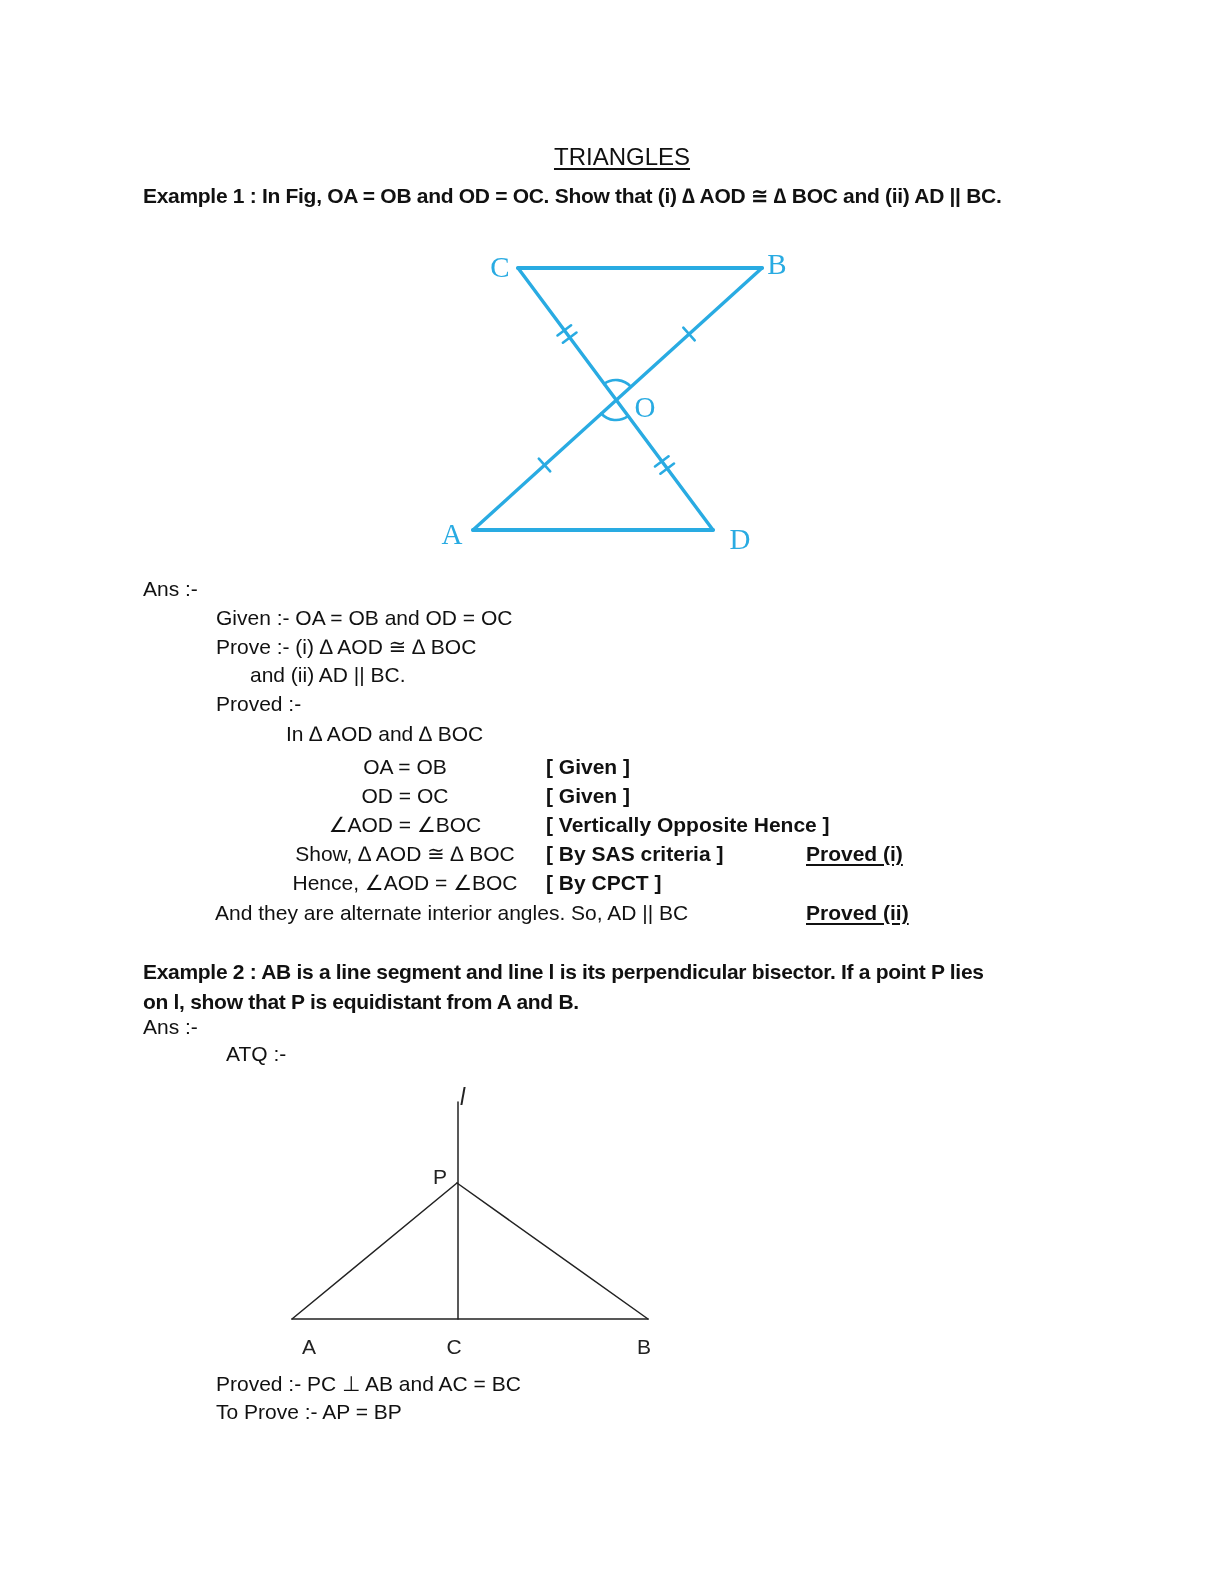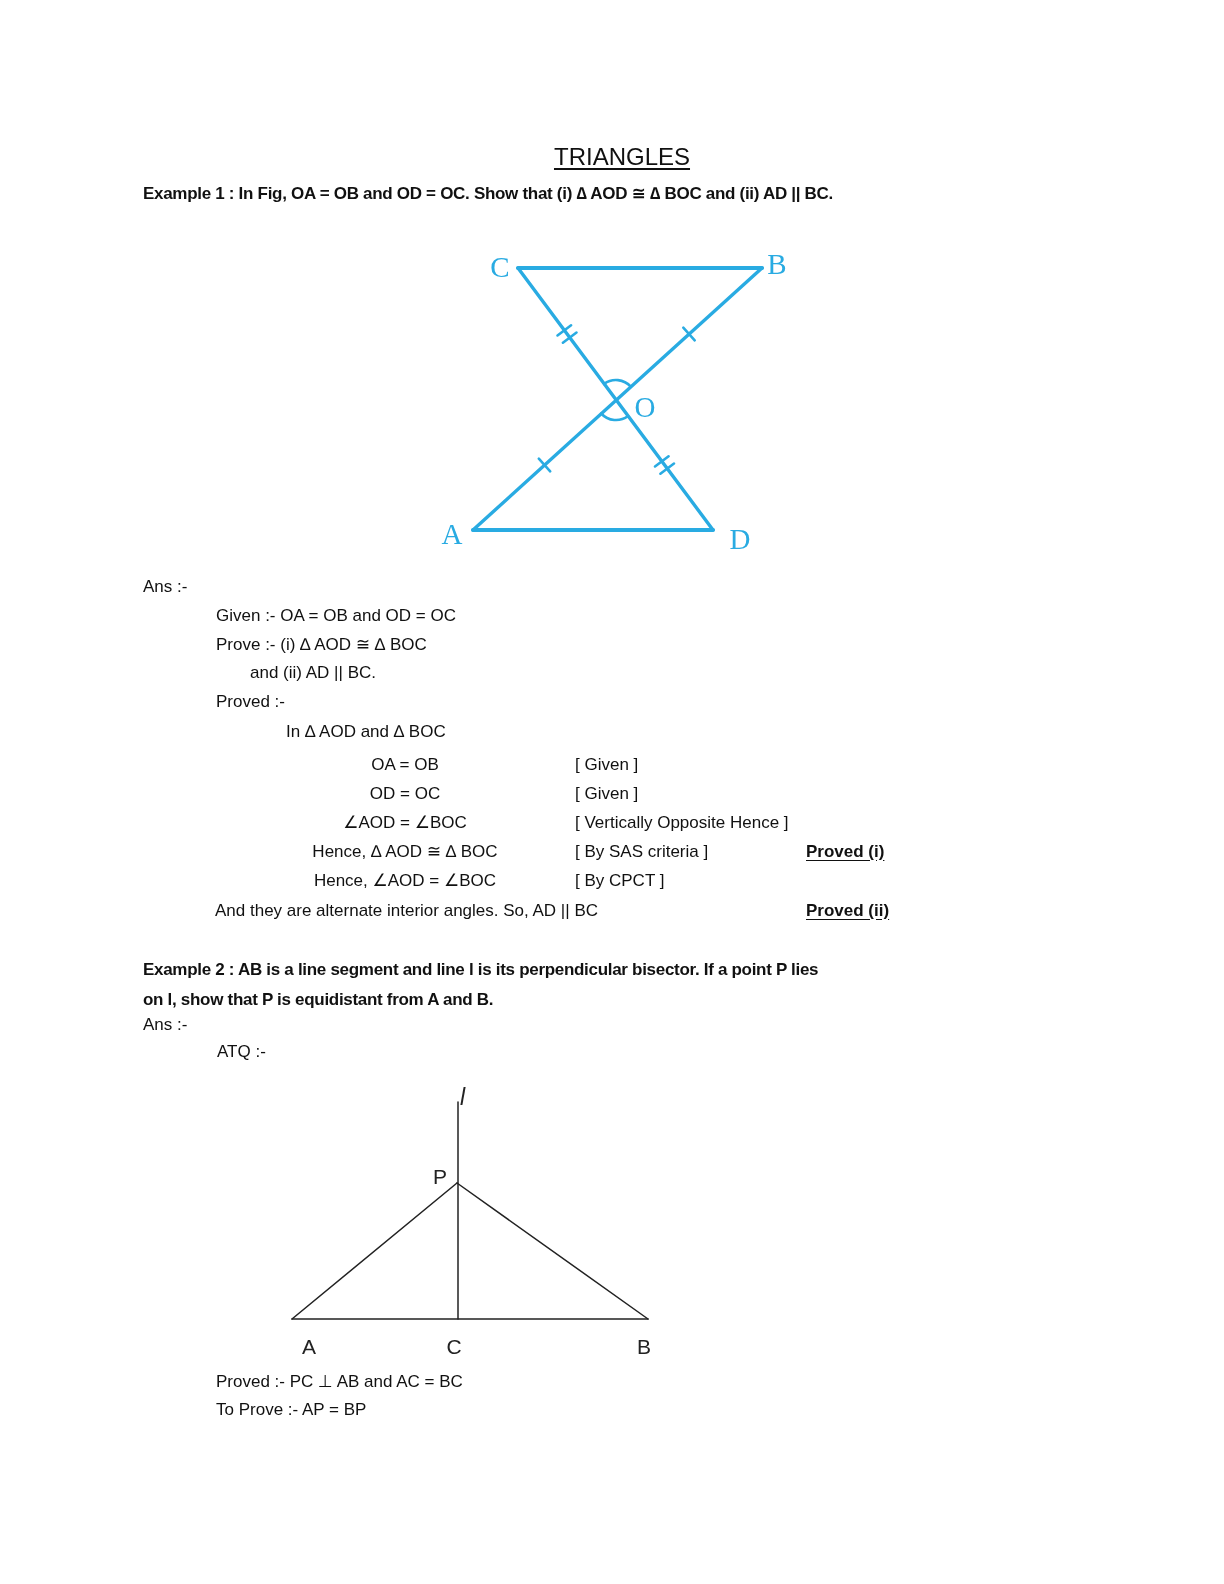--- a/index.html
+++ b/index.html
@@ -4,29 +4,29 @@
 <style>
   html,body{margin:0;padding:0;background:#ffffff;}
   .page{
     position:relative;
     width:1224px;height:1584px;
     background:#ffffff;
     font-family:"Liberation Sans","DejaVu Sans",sans-serif;
     color:#111;
     overflow:hidden;
   }
-  .t{position:absolute;font-size:17px;line-height:1;white-space:pre;}
+  .t{position:absolute;font-size:21px;line-height:1;white-space:pre;}
   .b{font-weight:bold;letter-spacing:-0.3px;}
   .title{
     position:absolute;top:145px;left:0;width:100%;
     text-align:center;font-size:24px;font-weight:normal;line-height:1;padding-left:10px;
   }
   .title span{text-decoration:underline;text-underline-offset:3px;}
   .stmt{left:225px;width:360px;text-align:center;}
-  .reason{left:575px;}
+  .reason{left:546px;font-weight:bold;}
   .note{left:806px;font-weight:bold;text-decoration:underline;text-underline-offset:3px;}
   svg{position:absolute;overflow:visible;}
   svg text{font-family:"Liberation Serif","DejaVu Serif",serif;}
   .fig2-label{font-family:"Liberation Sans","DejaVu Sans",sans-serif;}
 </style>
 </head>
 <body>
 
 <div class="page">
 
@@ -74,34 +74,34 @@
 
   <div class="t stmt" style="top:756px;text-align:center;">OA = OB</div>
   <div class="t reason" style="top:756px;">[ Given ]</div>
 
   <div class="t stmt" style="top:785px;">OD = OC</div>
   <div class="t reason" style="top:785px;">[ Given ]</div>
 
   <div class="t stmt" style="top:814px;">∠AOD = ∠BOC</div>
   <div class="t reason" style="top:814px;">[ Vertically Opposite Hence ]</div>
 
-  <div class="t stmt" style="top:843px;">Hence, ∆ AOD ≅ ∆ BOC</div>
+  <div class="t stmt" style="top:843px;">Show, ∆ AOD ≅ ∆ BOC</div>
   <div class="t reason" style="top:843px;">[ By SAS criteria ]</div>
   <div class="t note" style="top:843px;">Proved (i)</div>
 
   <div class="t stmt" style="top:872px;">Hence, ∠AOD = ∠BOC</div>
   <div class="t reason" style="top:872px;">[ By CPCT ]</div>
 
   <div class="t" style="left:215px;top:902px;">And they are alternate interior angles. So, AD || BC</div>
   <div class="t note" style="top:902px;">Proved (ii)</div>
 
   <div class="t b" style="left:143px;top:961px;">Example 2 : AB is a line segment and line l is its perpendicular bisector. If a point P lies</div>
   <div class="t b" style="left:143px;top:991px;text-align:right;">on l, show that P is equidistant from A and B.</div>
   <div class="t" style="left:143px;top:1016px;">Ans :-</div>
-  <div class="t" style="left:217px;top:1043px;">ATQ :-</div>
+  <div class="t" style="left:226px;top:1043px;">ATQ :-</div>
 
   <svg style="left:280px;top:1080px;" width="400" height="290" viewBox="0 0 400 290">
     <g fill="none" stroke-linecap="round" stroke="#222222" stroke-width="1.5">
       <line x1="178" y1="22" x2="178" y2="239"></line>
       <line x1="12" y1="239" x2="368" y2="239"></line>
       <line x1="177" y1="103" x2="12" y2="239"></line>
       <line x1="177" y1="103" x2="368" y2="239"></line>
     </g>
     <g class="fig2-label" font-size="21" fill="#222222">
       <text class="fig2-label" x="180" y="25" font-style="italic" font-size="23">l</text>

